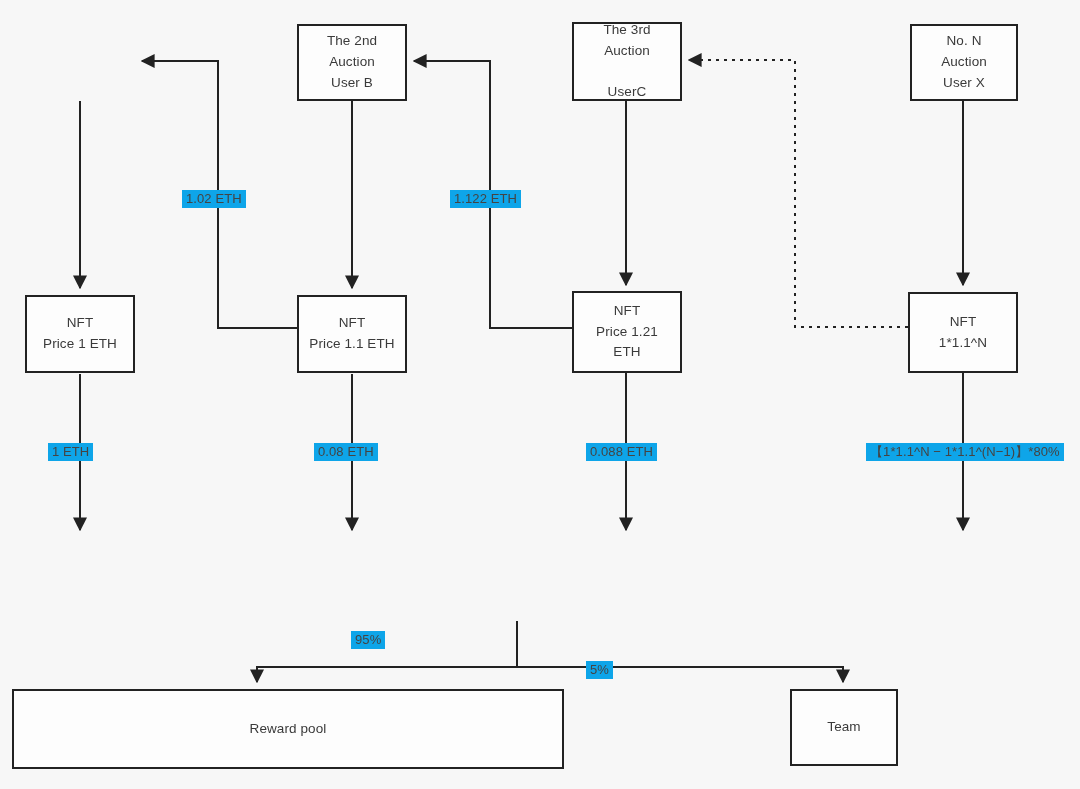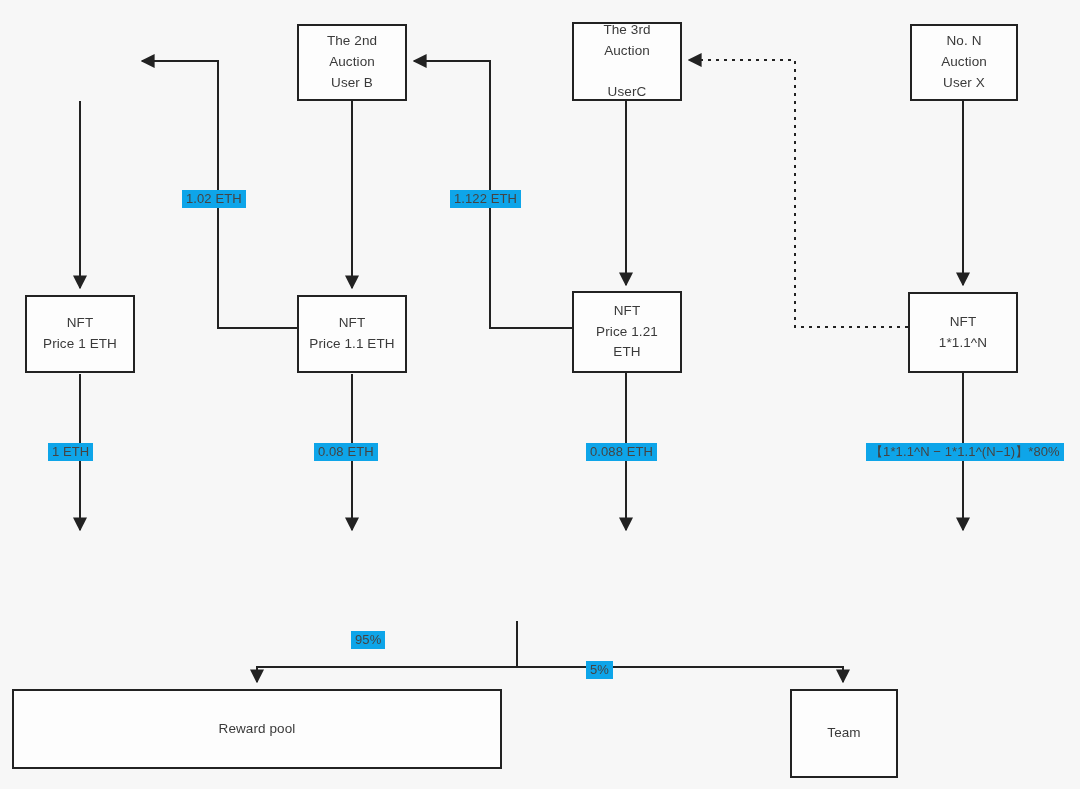--- a/index.html
+++ b/index.html
@@ -105,16 +105,16 @@
 
   <div class="edge-label" style="left:48px;top:443px;">1 ETH</div>
   <div class="edge-label" style="left:314px;top:443px;">0.08 ETH</div>
   <div class="edge-label" style="left:586px;top:443px;">0.088 ETH</div>
   <div class="edge-label formula" style="left:866px;top:443px;">【1*1.1^N − 1*1.1^(N−1)】*80%</div>
 
 
   <div class="edge-label" style="left:351px;top:631px;">95%</div>
   <div class="edge-label" style="left:586px;top:661px;">5%</div>
 
-  <div class="node wide" style="left:12px;top:689px;width:490px;height:80px;">Reward pool</div>
-  <div class="node" style="left:790px;top:689px;width:108px;height:89px;text-align:right;">Team</div>
+  <div class="node wide" style="left:12px;top:689px;width:552px;height:80px;">Reward pool</div>
+  <div class="node" style="left:790px;top:689px;width:108px;height:77px;text-align:right;">Team</div>
 
 </div>
 
 </body></html>

